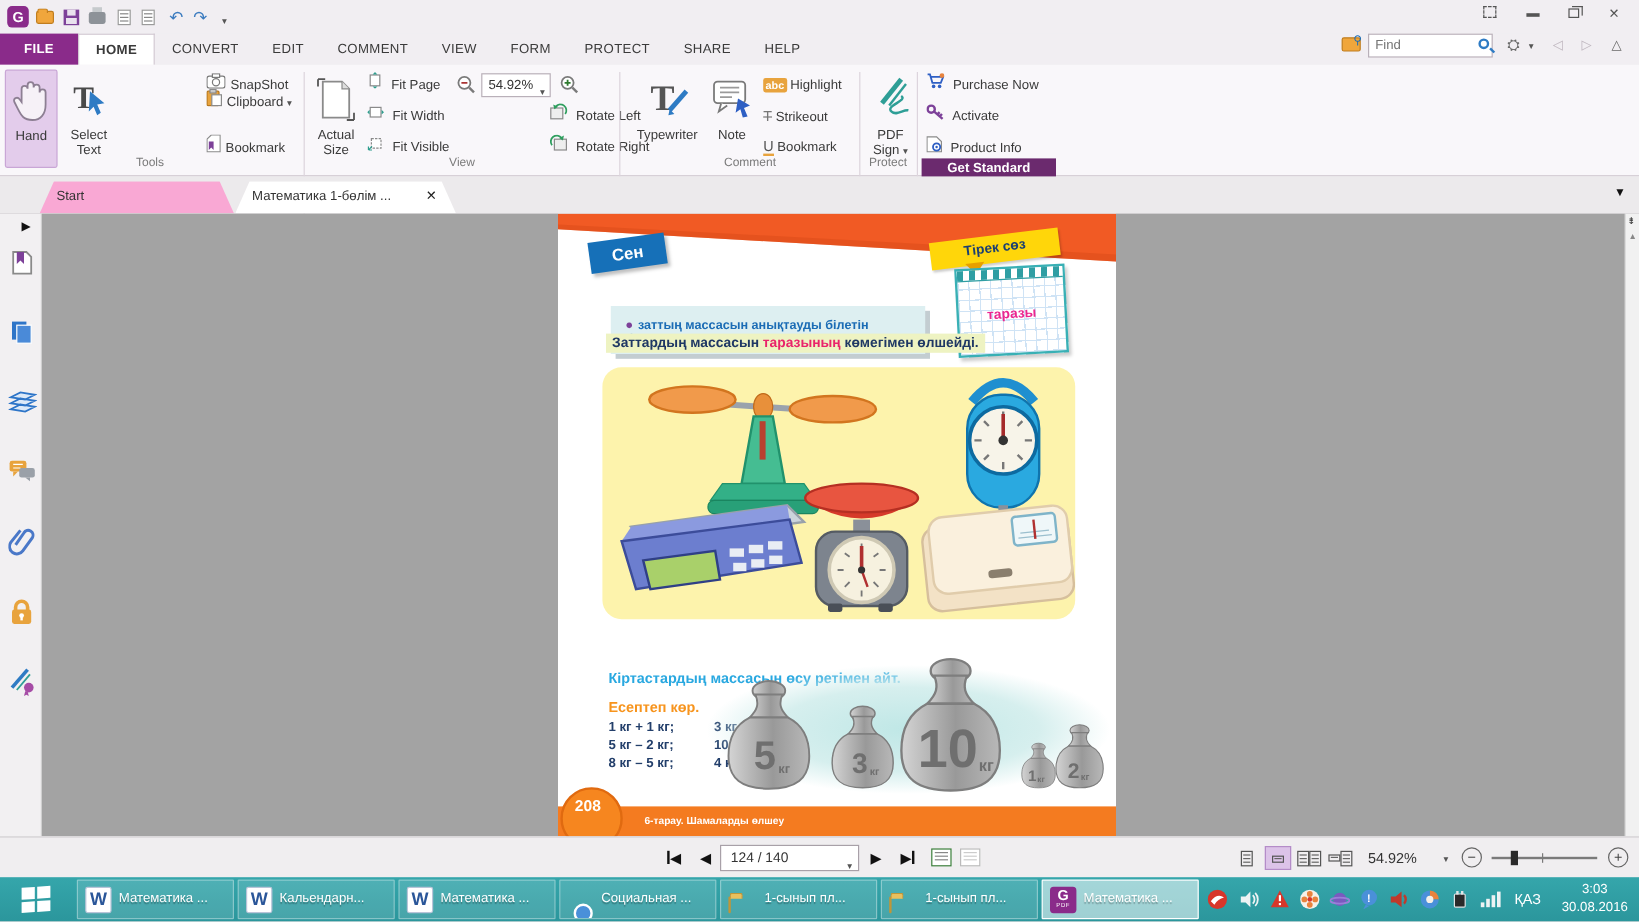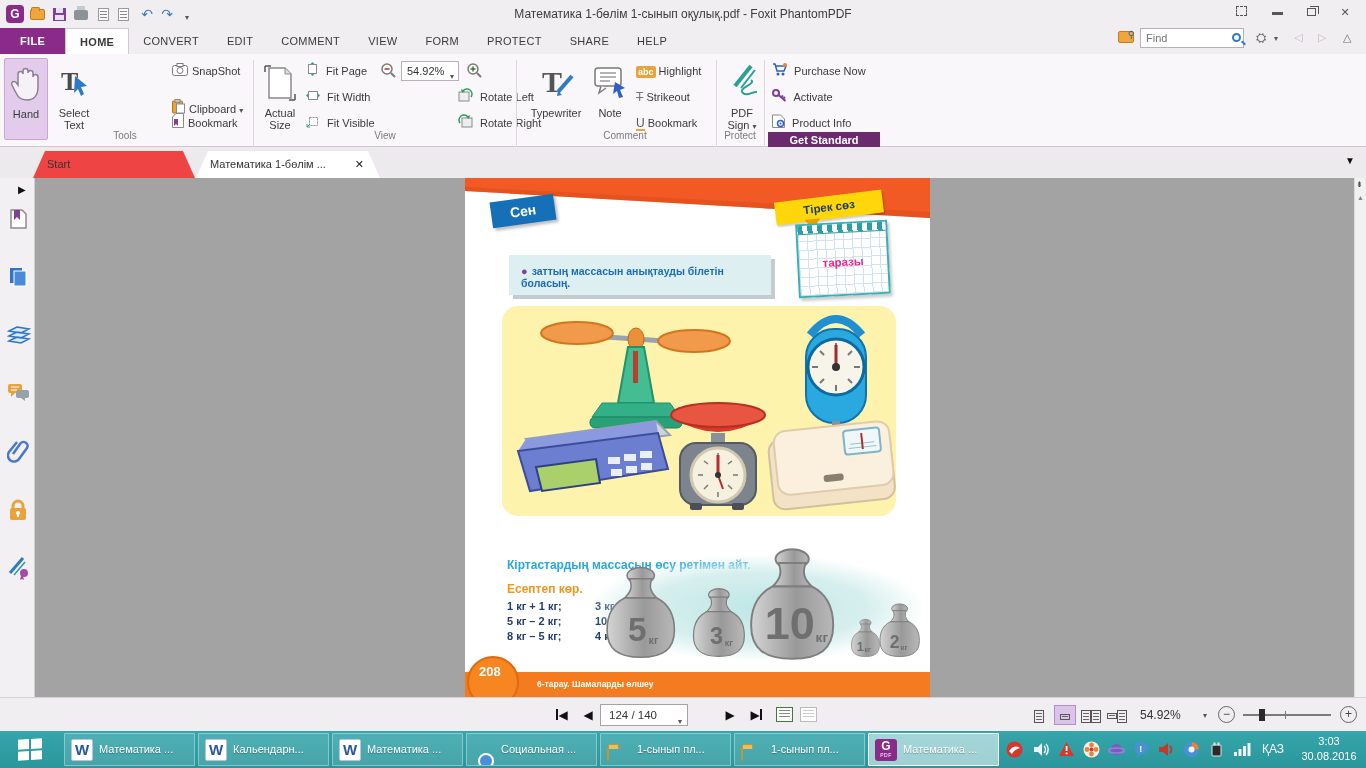--- a/index.html
+++ b/index.html
@@ -56,21 +56,21 @@
   .zoombox { position:absolute; width:58px; height:20px; background:#fff; border:1px solid #b9b0b9; line-height:18px; padding-left:5px; font-size:11px; }
   .zoombox .caret { position:absolute; right:4px; top:6px; }
   .abc-chip { display:inline-block; background:#e8a33d; color:#fff; font-weight:bold; font-size:9px; padding:0 2px; border-radius:2px; line-height:12px; }
   .uline { display:inline-block; font-size:12px; color:#555; border-bottom:2px solid #e8a33d; line-height:12px; }
   .strike { display:inline-block; font-size:12px; color:#777; text-decoration:line-through; }
   .getstd { position:absolute; background:#6b2a6e; color:#fff; text-align:center; font-weight:bold; }
 
   
   #doctabs { left:0; top:147px; width:1366px; height:31px; background:#eceaec; }
   .dtab { position:absolute; top:4px; height:27px; line-height:27px; font-size:11px; color:#333; text-align:left; padding:0 14px;
-    clip-path:polygon(12px 0, calc(100% - 12px) 0, 100% 100%, 0 100%); background:#ef4444; }
+    clip-path:polygon(12px 0, calc(100% - 12px) 0, 100% 100%, 0 100%); background:#f9a8d4; }
   .dtab.active { background:#fff; font-weight:normal; }
   .dtab .x { position:absolute; right:16px; top:0; font-size:11px; color:#222; font-weight:bold; }
 
   
   #main { left:0; top:178px; width:1366px; height:519px; background:#a3a3a3; }
   #sidebar { left:0; top:0; width:35px; height:519px; background:#f2f0f2; border-right:1px solid #cfcfcf; }
   .sbico { position:absolute; left:7px; width:22px; height:22px; }
   #docarea-expand { left:18px; top:6px; color:#111; font-size:10px; }
   #pdfpage { left:465px; top:0; width:465px; height:519px; background:#fff; overflow:hidden; }
   #vscroll { left:1354px; top:0; width:12px; height:519px; background:#f1f1f1; border-left:1px solid #dcdcdc; }
@@ -100,21 +100,21 @@
   .exrow td:first-child { width:88px; }
   #pgfooter { left:0; top:494px; width:465px; height:25px; background:#f47b20; }
   #pgfooter .bump { position:absolute; left:2px; top:-16px; width:52px; height:52px; border-radius:50%; background:#f6861f; border:2px solid #e06a10; }
   #pgfooter .num { position:absolute; left:14px; top:-8px; color:#fff; font-weight:bold; font-size:13px; }
   #pgfooter .ftx { position:absolute; left:72px; top:7px; color:#fff; font-weight:bold; font-size:8.5px; }
 
   
   #statusbar { left:0; top:697px; width:1366px; height:34px; background:#f0eef0; border-top:1px solid #d5d1d5; }
   .navbtn { position:absolute; top:7px; width:24px; height:20px; text-align:center; line-height:20px; color:#111; font-size:12px; }
   .navbtn .bar { display:inline-block; width:2px; height:11px; background:#111; vertical-align:-1px; }
-  #page-combo { position:absolute; left:600px; top:6px; width:88px; height:22px; background:#fff; border:1px solid #a8a0a8; line-height:20px; padding-left:8px; font-size:11.5px; }
+  #page-combo { position:absolute; left:600px; top:6px; width:116px; height:22px; background:#fff; border:1px solid #a8a0a8; line-height:20px; padding-left:8px; font-size:11.5px; }
   #page-combo .caret { position:absolute; right:5px; top:7px; }
   .viewico { position:absolute; top:9px; width:17px; height:15px; border:1px solid #6a6a6a; background:#fff; }
   .viewico:before { content:""; position:absolute; left:2px; top:2px; right:2px; height:1px; background:#888; box-shadow:0 3px 0 #888, 0 6px 0 #888; }
   .viewico.green { border-color:#3a7d3a; }
   .viewico.dis { border-color:#bbb; } .viewico.dis:before { background:#ccc; box-shadow:0 3px 0 #ccc,0 6px 0 #ccc; }
   .layico { position:absolute; top:7px; width:22px; height:20px; text-align:center; line-height:20px; }
   .layico.sel { background:#dcc3e8; border:1px solid #b48cc8; }
   .lpage { display:inline-block; width:10px; height:13px; border:1px solid #555; position:relative; vertical-align:middle; }
   .lpage:before { content:""; position:absolute; left:1px; top:2px; width:6px; height:1px; background:#666; box-shadow:0 3px 0 #666, 0 6px 0 #666; }
   .lpage.half { height:6px; } .lpage.half:before { box-shadow:none; top:1px; }
@@ -153,21 +153,20 @@
   <div class="abs" id="titlebar">
     <span class="abs qat-ico" id="app-logo" style="left:6px">G</span>
     <span class="abs qat-ico" style="left:28px"><span class="folder-sh"></span></span>
     <span class="abs qat-ico" style="left:50px"><span class="floppy"></span></span>
     <span class="abs qat-ico" style="left:72px"><span class="printer"></span></span>
     <span class="abs qat-ico" style="left:94px"><span class="docico"></span></span>
     <span class="abs qat-ico stardoc" style="left:114px"><span class="docico"></span>✱</span>
     <span class="abs qat-ico undo-redo" style="left:138px">↶</span>
     <span class="abs qat-ico undo-redo" style="left:158px">↷</span>
     <span class="abs qat-ico caret" style="left:178px; top:9px">▾</span>
-    <span class="abs" id="win-title">Математика 1-бөлім 1-сынып оқулық.pdf - Foxit PhantomPDF</span>
     <span class="abs winctl" style="left:1226px"><span class="ico-exp"></span></span>
     <span class="abs winctl" style="left:1262px"><span class="ico-min"></span></span>
     <span class="abs winctl" style="left:1296px"><span class="ico-rest"></span></span>
     <span class="abs winctl" style="left:1330px">✕</span>
   </div>
 
   <div class="abs" id="tabrow">
     <div class="rtab file">FILE</div>
     <div class="rtab active">HOME</div>
     <div class="rtab">CONVERT</div>
@@ -209,21 +208,21 @@
     </div>
     <div class="rrow" style="left:172px;top:6px">
       <span class="sico">
         <svg width="16" height="13" viewBox="0 0 16 13">
             <rect x="0.5" y="2.5" width="15" height="10" rx="2" fill="#fff" stroke="#7a7a7a"></rect>
             <rect x="5" y="0.5" width="6" height="3" fill="#fff" stroke="#7a7a7a"></rect>
             <circle cx="8" cy="7.5" r="3" fill="none" stroke="#7a7a7a"></circle>
           </svg>
       </span><span>SnapShot</span>
     </div>
-    <div class="rrow" style="left:172px;top:44px">
+    <div class="rrow" style="left:172px;top:20px">
       <span class="sico">
         <svg width="13" height="15" viewBox="0 0 13 15">
             <rect x="0.5" y="2" width="10" height="12" rx="1" fill="#e8a33d" stroke="#b5761e"></rect>
             <rect x="3" y="0.5" width="5" height="3" fill="#c8c8c8" stroke="#8a8a8a"></rect>
             <rect x="4.5" y="5" width="8" height="9" fill="#fff" stroke="#8a8a8a"></rect>
           </svg>
       </span><span>Clipboard</span>
       <span class="caret"> ▾</span>
     </div>
     <div class="rrow" style="left:172px;top:58px">
@@ -457,20 +456,23 @@
       <div class="abs" id="goal-box">
         <span class="bullet">●</span><span class="t">заттың массасын анықтауды білетін боласың.</span>
       </div>
 
       <div class="abs" id="keyword-flag">Тірек сөз</div>
       <div class="abs" id="notepad">
         <div class="binding"></div>
         <div class="kw">таразы</div>
       </div>
 
+      <div class="abs pg-txt hl" style="left:40px;top:100px">
+        <span>Заттардың массасын </span><span style="color:#e9246b">таразының</span><span> көмегімен өлшейді.</span>
+      </div>
 
       <div class="abs" id="imgbox">
         <svg width="394" height="210" viewBox="0 0 394 208">
 
           <g transform="translate(50,8)">
             <line x1="25" y1="20" x2="142" y2="28" stroke="#9aa2ac" stroke-width="5"></line>
             <ellipse cx="25" cy="18" rx="36" ry="11" fill="#f19a4b" stroke="#d2751f" stroke-width="2"></ellipse>
             <ellipse cx="142" cy="26" rx="36" ry="11" fill="#f19a4b" stroke="#d2751f" stroke-width="2"></ellipse>
             <ellipse cx="84" cy="24" rx="8" ry="11" fill="#e8903a" stroke="#c06a1a"></ellipse>
             <polygon points="76,32 92,32 102,88 66,88" fill="#45bd92" stroke="#21926c" stroke-width="2"></polygon>

